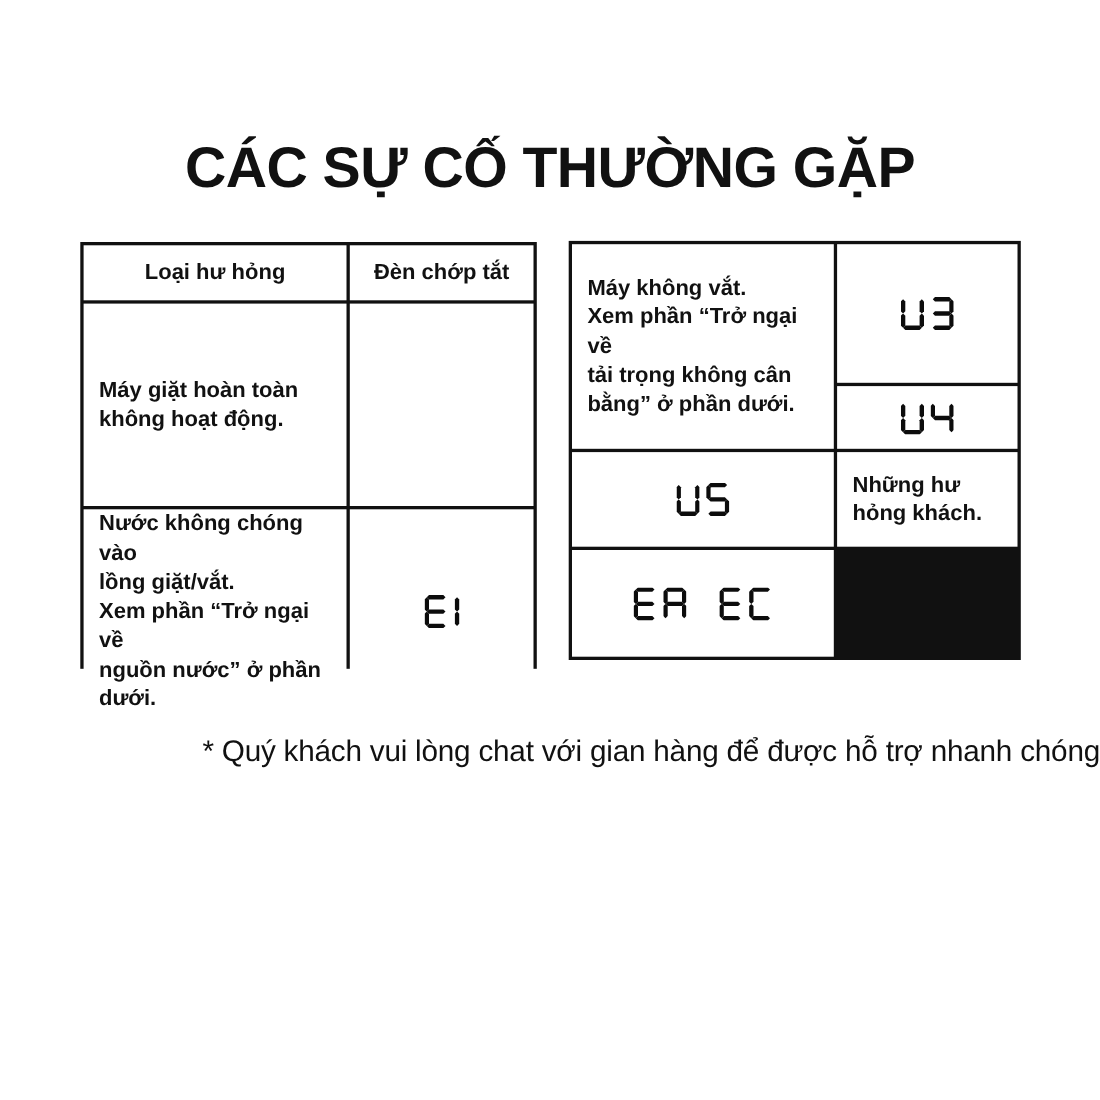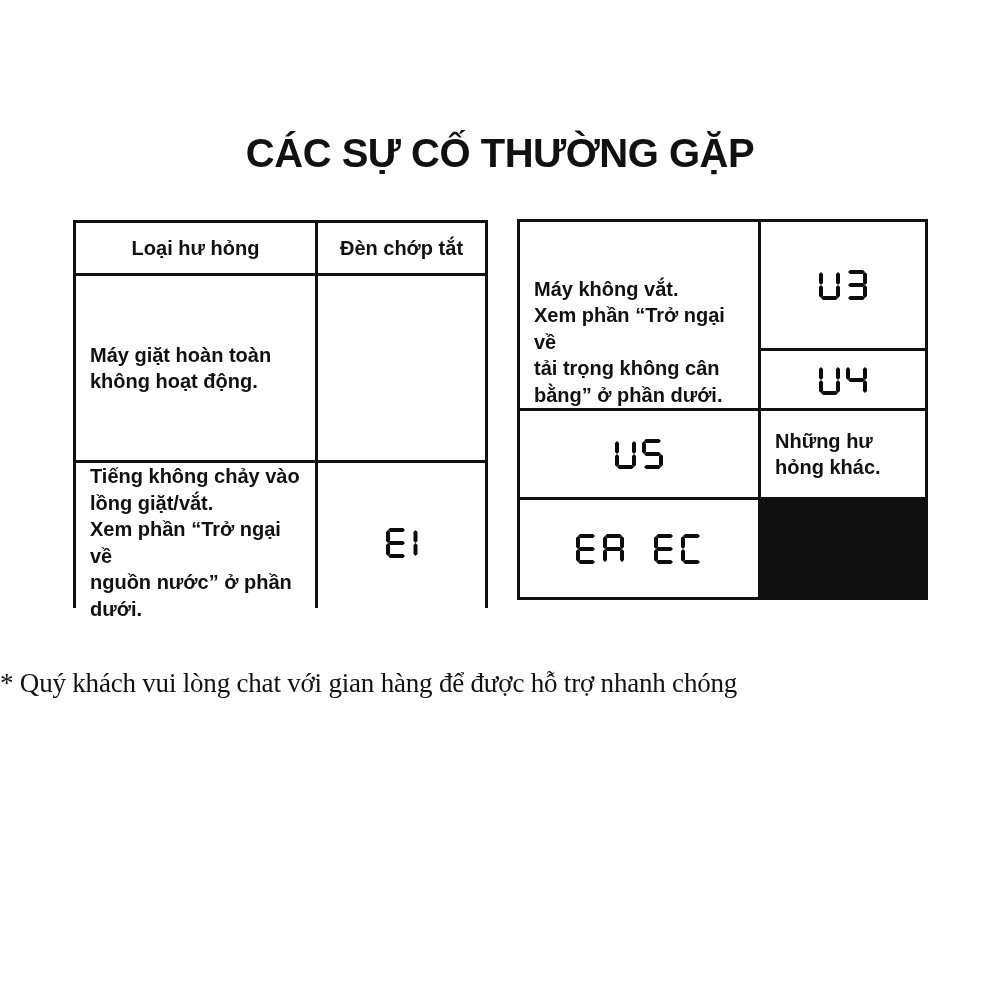--- a/index.html
+++ b/index.html
@@ -12,21 +12,21 @@
     width:1000px;height:1000px;
     background:var(--bg);
     margin:0 auto;
     overflow:hidden;
     font-family:"Liberation Sans","DejaVu Sans",sans-serif;
     color:var(--ink);
   }
   .page-title{
     position:absolute;left:0;right:0;top:131px;
     text-align:center;
-    font-size:40px;font-weight:bold;letter-spacing:-0.5px;
+    font-size:52px;font-weight:bold;letter-spacing:-0.5px;
     line-height:44px;
   }
   
   .fault-table{
     position:absolute;
     display:grid;
     background:var(--ink);
     padding:3px;gap:3px;
   }
   .fault-table .cell{background:var(--bg);}
@@ -51,30 +51,29 @@
     padding:0 8px 0 14px;
     font-size:20px;line-height:26.5px;
     white-space:pre-line;
   }
   .cell-bold{font-weight:bold;}
   .cell-note{font-weight:bold;}
   .cell-code{
     display:flex;align-items:center;justify-content:center;
   }
   .span-2rows{grid-row:1 / 3;}
-  .shift-up{justify-content:flex-end;}
+  .shift-up{}
   .segcode{display:flex;align-items:center;justify-content:center;gap:6px;}
   .seg-space{display:inline-block;width:18px;height:1px;}
   .segcode svg{display:block;}
   .footnote{
     position:absolute;left:0;right:0;top:666px;
-    text-align:left;
+    text-align:right;
     font-size:27px;font-weight:normal;letter-spacing:-0.2px;
     line-height:34px;
-    font-family:Liberation Serif, serif;
   }
 </style>
 </head>
 <body>
 
 <div class="page">
 
   <div class="page-title">CÁC SỰ CỐ THƯỜNG GẶP</div>
 
   <div class="fault-table table-left">
@@ -82,21 +81,21 @@
     <div class="cell cell-header">Đèn chớp tắt</div>
 
     <div class="cell cell-text">
       <span class="cell-bold">Máy giặt hoàn toàn
 không hoạt động.</span>
       <span class="cell-note"></span>
     </div>
     <div class="cell cell-code"></div>
 
     <div class="cell cell-text">
-      <span class="cell-bold">Tiếng không chảy vào
+      <span class="cell-bold">Nước không chóng vào
 lồng giặt/vắt.</span>
       <span class="cell-note">Xem phần “Trở ngại về
 nguồn nước” ở phần
 dưới.</span>
     </div>
     <div class="cell cell-code segcode">
         <svg viewBox="0 0 21 30" width="21" height="30">
           <polygon points="4,0 17,0 19,2 17,4 4,4 2,2" fill="#0c0c0c"></polygon>
           <polygon points="4,26 17,26 19,28 17,30 4,30 2,28" fill="#0c0c0c"></polygon>
           <polygon points="2,15 4,17 4,26 2,28 0,26 0,17" fill="#0c0c0c"></polygon>
@@ -160,21 +159,21 @@
         <svg viewBox="0 0 21 30" width="21" height="30">
           <polygon points="4,0 17,0 19,2 17,4 4,4 2,2" fill="#0c0c0c"></polygon>
           <polygon points="19,15 21,17 21,26 19,28 17,26 17,17" fill="#0c0c0c"></polygon>
           <polygon points="4,26 17,26 19,28 17,30 4,30 2,28" fill="#0c0c0c"></polygon>
           <polygon points="2,2 4,4 4,13 2,15 0,13 0,4" fill="#0c0c0c"></polygon>
           <polygon points="4,13 17,13 19,15 17,17 4,17 2,15" fill="#0c0c0c"></polygon>
         </svg>
       </div>
 
     <div class="cell cell-text">
-      <span class="cell-bold">Những hư hỏng khác.</span>
+      <span class="cell-bold">Những hư hỏng khách.</span>
       <span class="cell-note"></span>
     </div>
     <div class="cell cell-code segcode">
         <svg viewBox="0 0 21 30" width="21" height="30">
           <polygon points="4,0 17,0 19,2 17,4 4,4 2,2" fill="#0c0c0c"></polygon>
           <polygon points="4,26 17,26 19,28 17,30 4,30 2,28" fill="#0c0c0c"></polygon>
           <polygon points="2,15 4,17 4,26 2,28 0,26 0,17" fill="#0c0c0c"></polygon>
           <polygon points="2,2 4,4 4,13 2,15 0,13 0,4" fill="#0c0c0c"></polygon>
           <polygon points="4,13 17,13 19,15 17,17 4,17 2,15" fill="#0c0c0c"></polygon>
         </svg>

